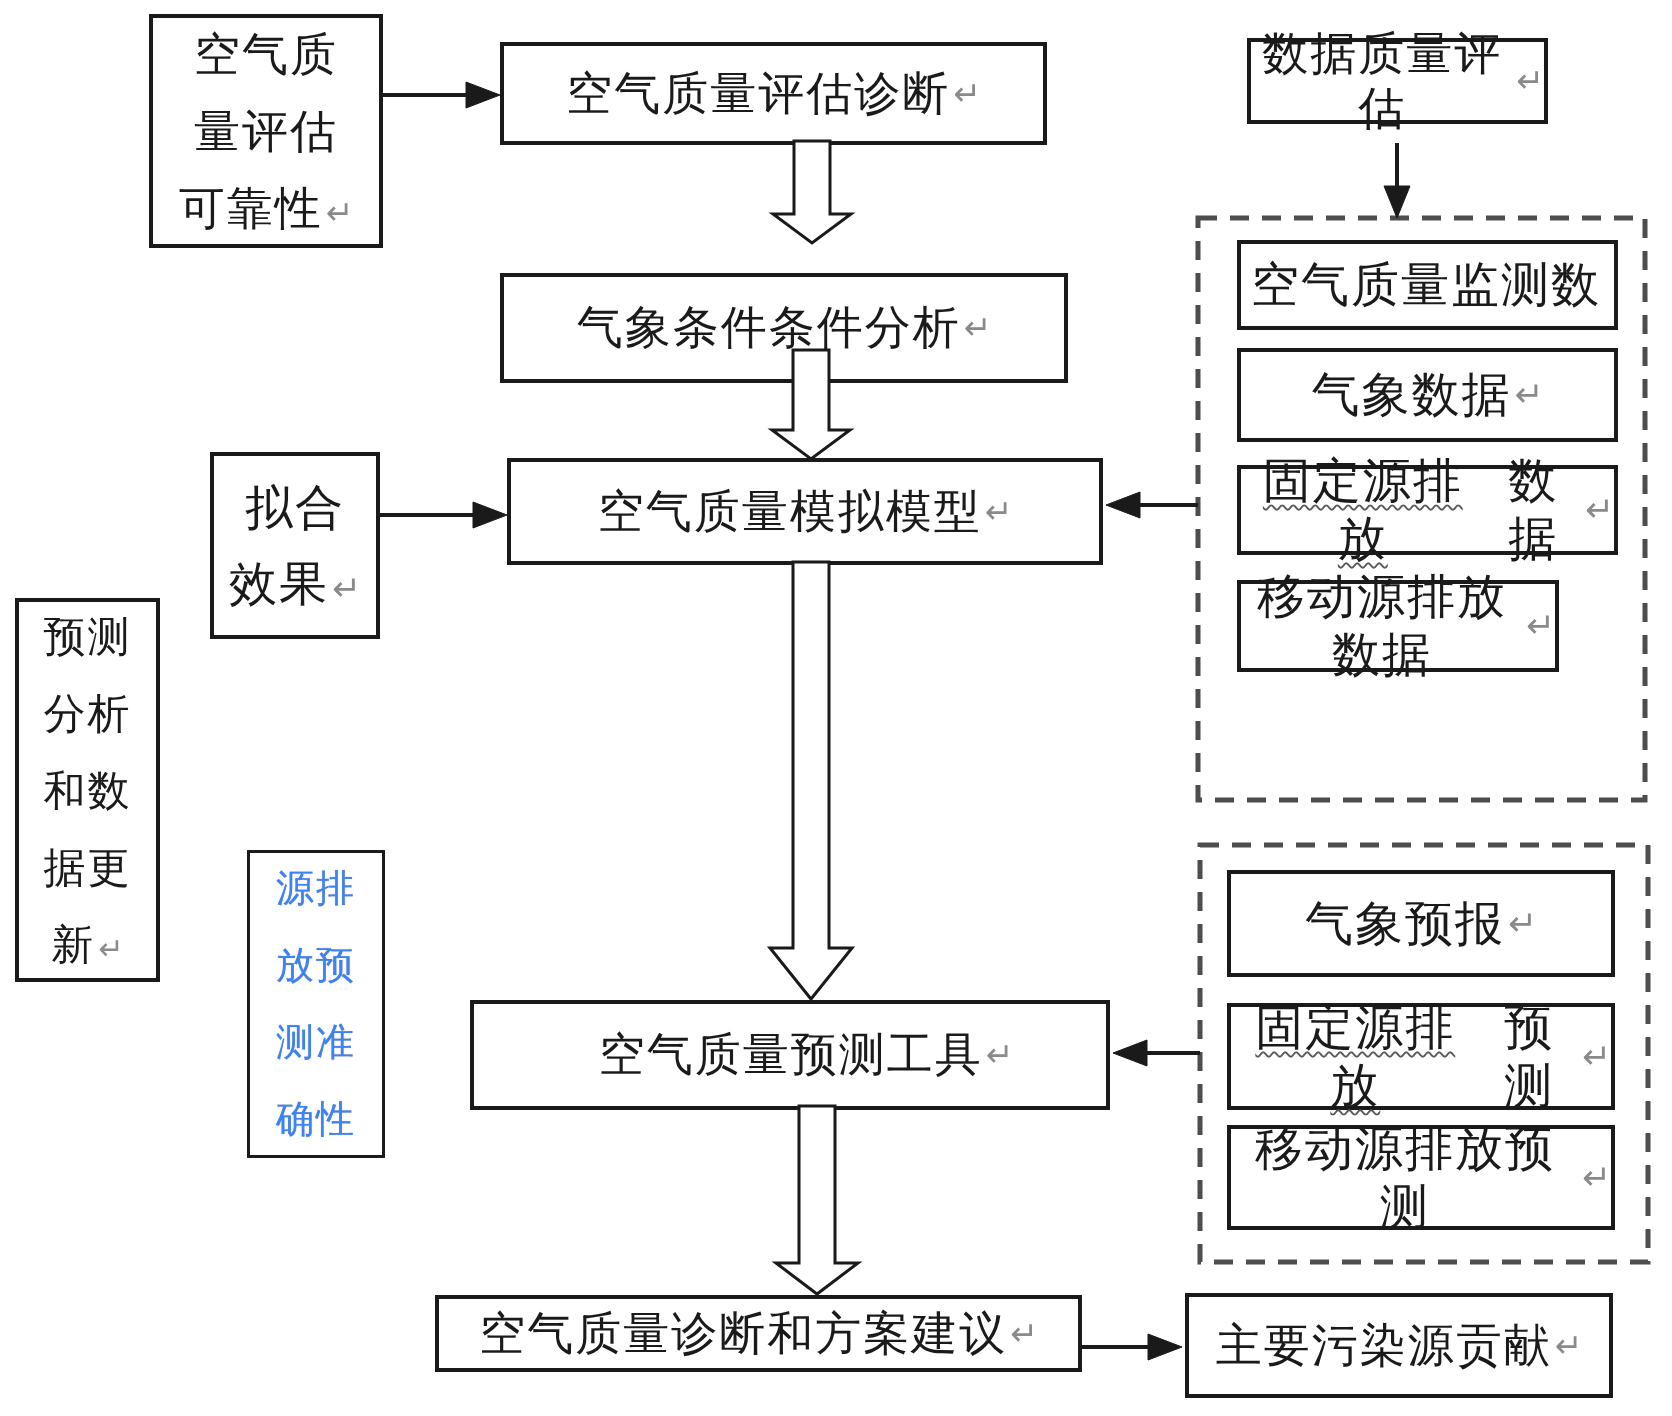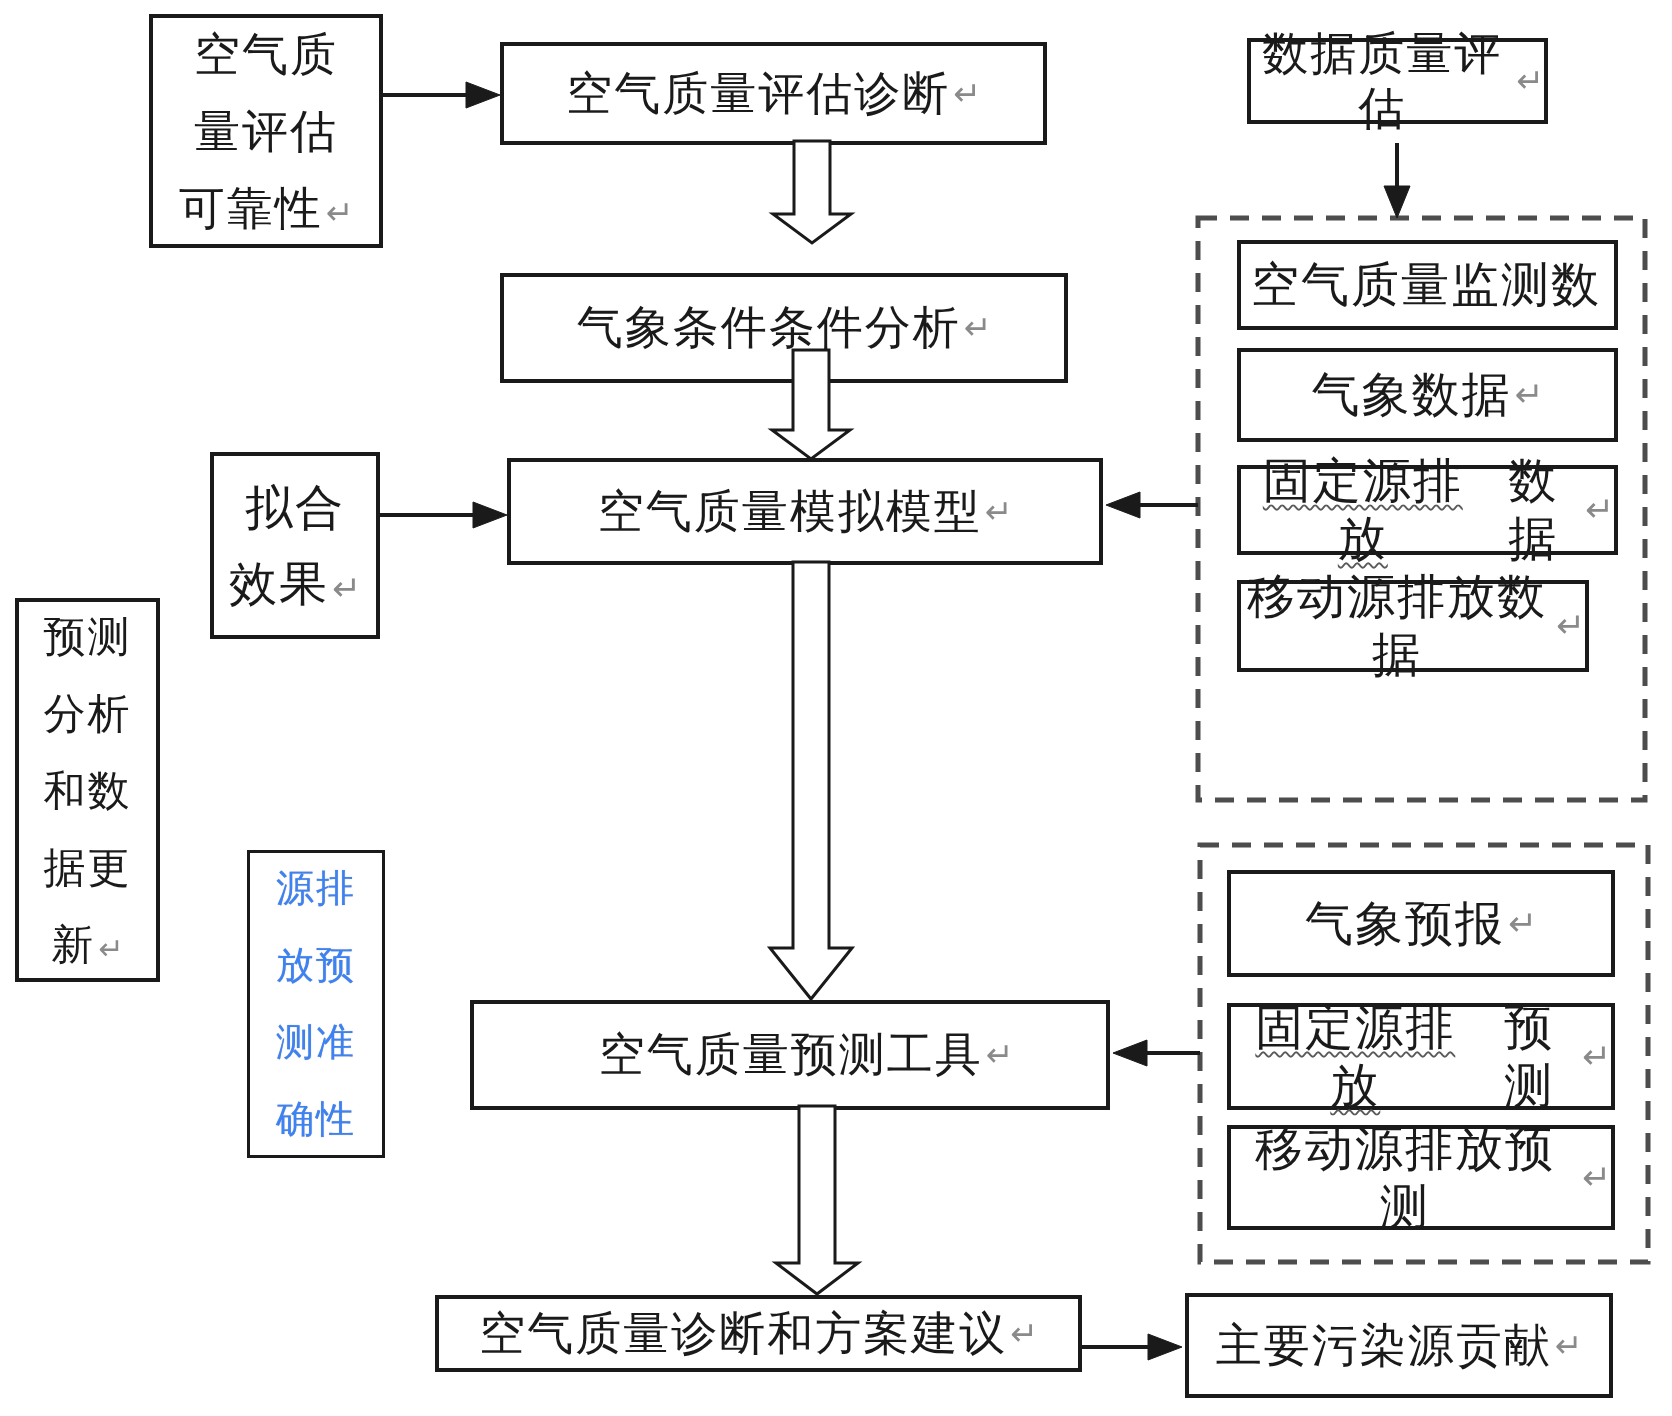--- a/index.html
+++ b/index.html
@@ -100,21 +100,21 @@
   </div>
   <div class="box f44" style="left:1237px;top:348px;width:381px;height:94px;">
     <span>气象数据</span>
       <span class="mark">↵</span>
   </div>
   <div class="box f44" style="left:1237px;top:465px;width:381px;height:90px;">
     <span class="wavy">固定源排放</span>
       <span>数据</span>
       <span class="mark">↵</span>
   </div>
-  <div class="box f44" style="left:1237px;top:580px;width:352px;height:92px;">
+  <div class="box f44" style="left:1237px;top:580px;width:322px;height:92px;">
     <span>移动源排放数据</span>
       <span class="mark">↵</span>
   </div>
 
   <div class="box f44" style="left:1227px;top:870px;width:388px;height:107px;">
     <span>气象预报</span>
       <span class="mark">↵</span>
   </div>
   <div class="box f44" style="left:1227px;top:1003px;width:388px;height:107px;">
     <span class="wavy">固定源排放</span>

